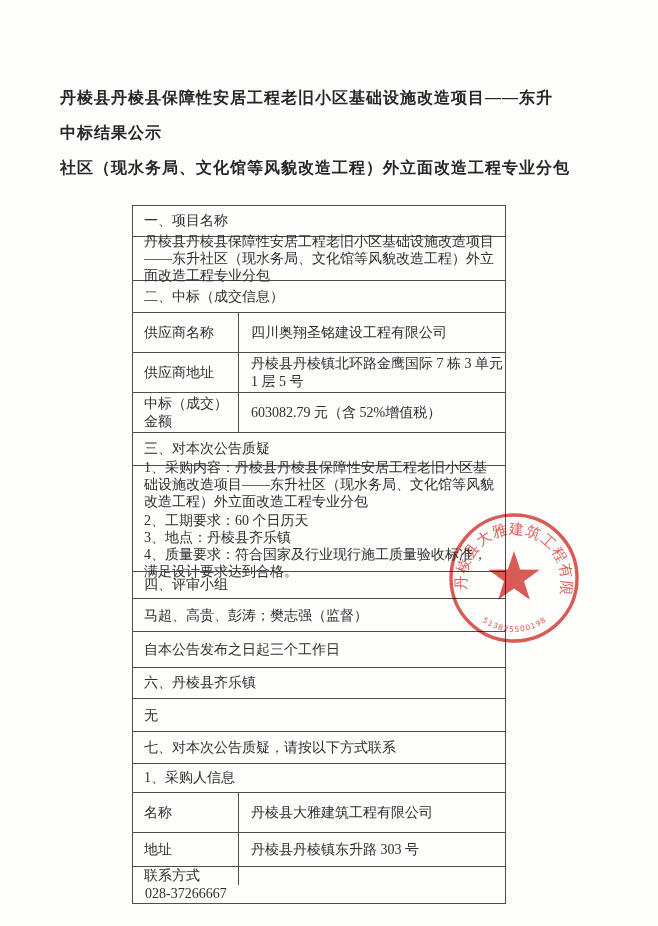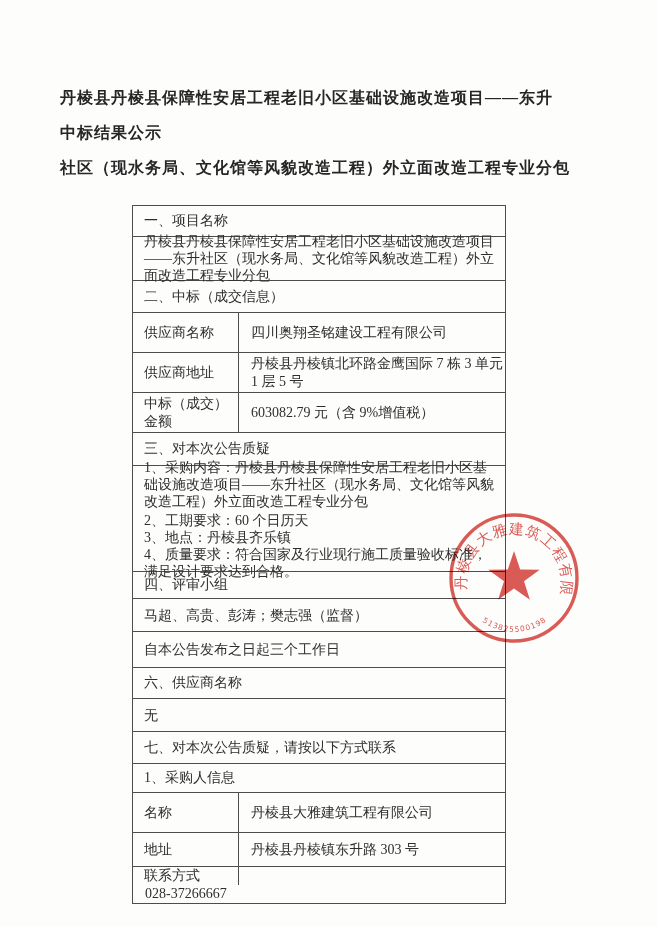--- a/index.html
+++ b/index.html
@@ -78,21 +78,21 @@
     <div class="cell-value">四川奥翔圣铭建设工程有限公司</div>
   </div>
 
   <div class="row pair h40">
     <div class="cell-label">供应商地址</div>
     <div class="cell-value">丹棱县丹棱镇北环路金鹰国际 7 栋 3 单元 1 层 5 号</div>
   </div>
 
   <div class="row pair h40">
     <div class="cell-label">中标（成交）金额</div>
-    <div class="cell-value">603082.79 元（含 9%增值税）</div>
+    <div class="cell-value">603082.79 元（含 52%增值税）</div>
   </div>
 
   <div class="row section h33">
     <span>三、对本次公告质疑</span>
   </div>
 
   <div class="row content h106">
     <div class="line wrap2">1、采购内容：丹棱县丹棱县保障性安居工程老旧小区基础设施改造项目——东升社区（现水务局、文化馆等风貌改造工程）外立面改造工程专业分包</div>
     <div class="line">2、工期要求：60 个日历天</div>
     <div class="line">3、地点：丹棱县齐乐镇</div>
@@ -106,21 +106,21 @@
   <div class="row content h33">
     <div class="line">马超、高贵、彭涛；樊志强（监督）</div>
   </div>
 
 
   <div class="row content h36">
     <div class="line">自本公告发布之日起三个工作日</div>
   </div>
 
   <div class="row section h31">
-    <span>六、供应商名称</span>
+    <span>六、丹棱县齐乐镇</span>
   </div>
 
   <div class="row content h33">
     <div class="line">无</div>
   </div>
 
   <div class="row section h32">
     <span>七、对本次公告质疑，请按以下方式联系</span>
   </div>
 

